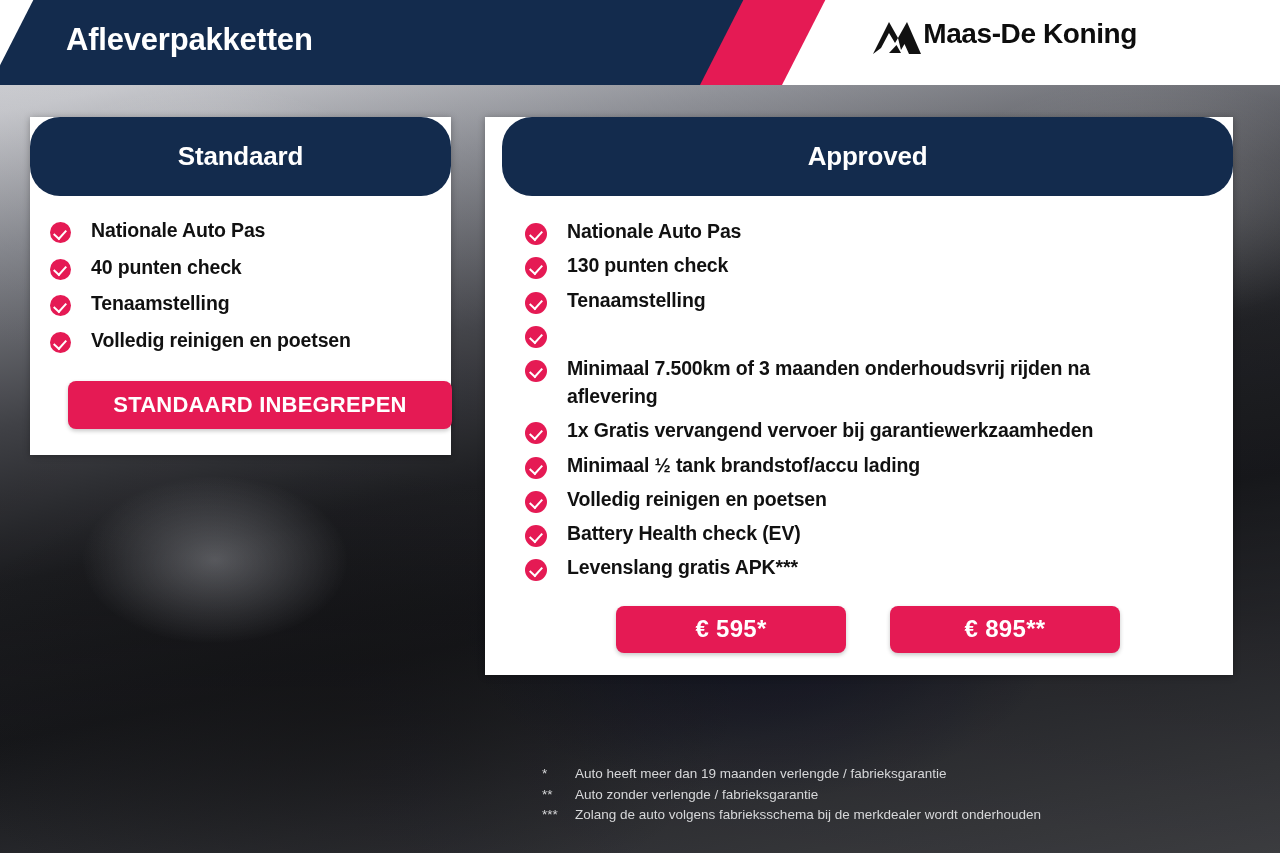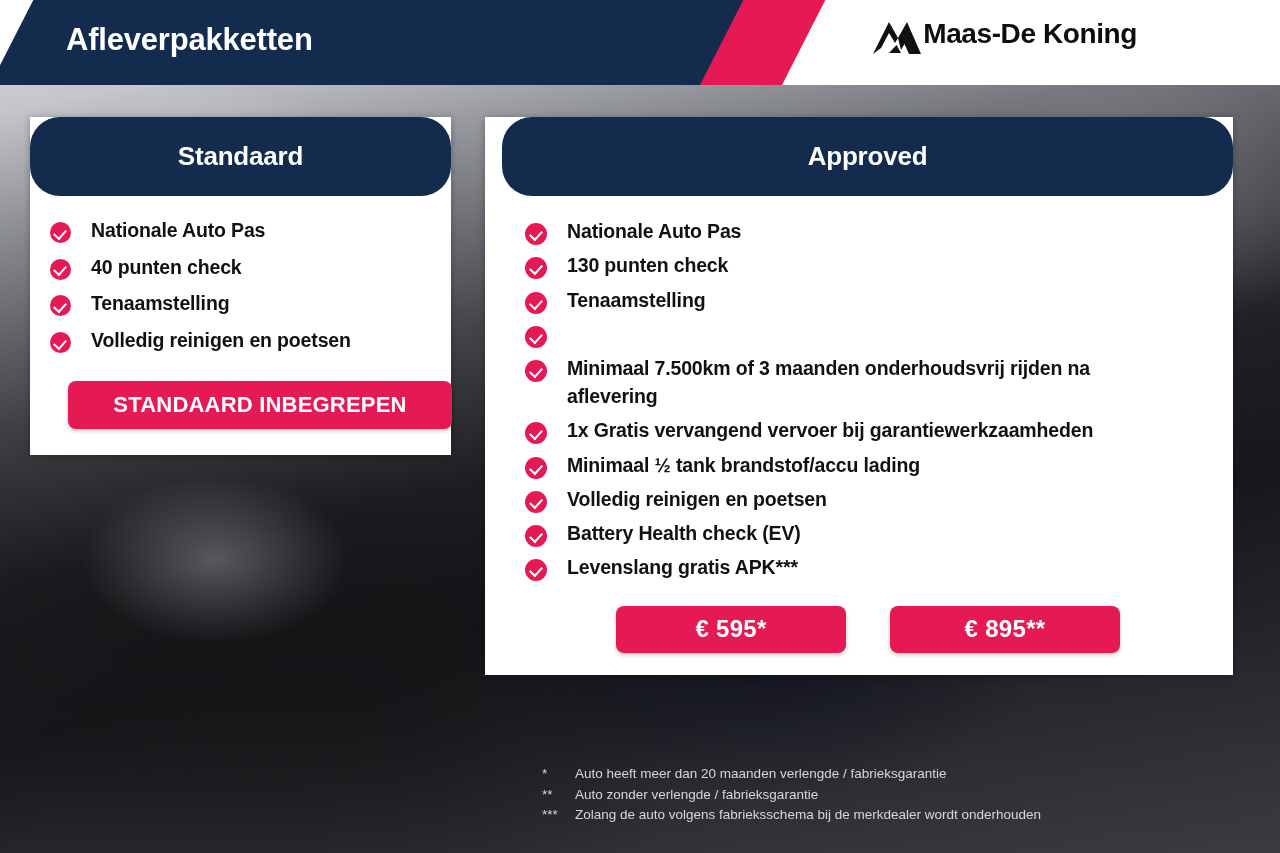--- a/index.html
+++ b/index.html
@@ -325,21 +325,21 @@
       <div class="price-row">
         <button class="btn-price">€ 595*</button>
         <button class="btn-price">€ 895**</button>
       </div>
     </div>
   </div>
 
   <div class="footnotes">
     <div class="fn-row">
       <span class="fn-mark">*</span>
-      <span>Auto heeft meer dan 20 maanden verlengde / fabrieksgarantie</span>
+      <span>Auto heeft meer dan 19 maanden verlengde / fabrieksgarantie</span>
     </div>
     <div class="fn-row">
       <span class="fn-mark">**</span>
       <span>Auto zonder verlengde / fabrieksgarantie</span>
     </div>
     <div class="fn-row">
       <span class="fn-mark">***</span>
       <span>Zolang de auto volgens fabrieksschema bij de merkdealer wordt onderhouden</span>
     </div>
   </div>

